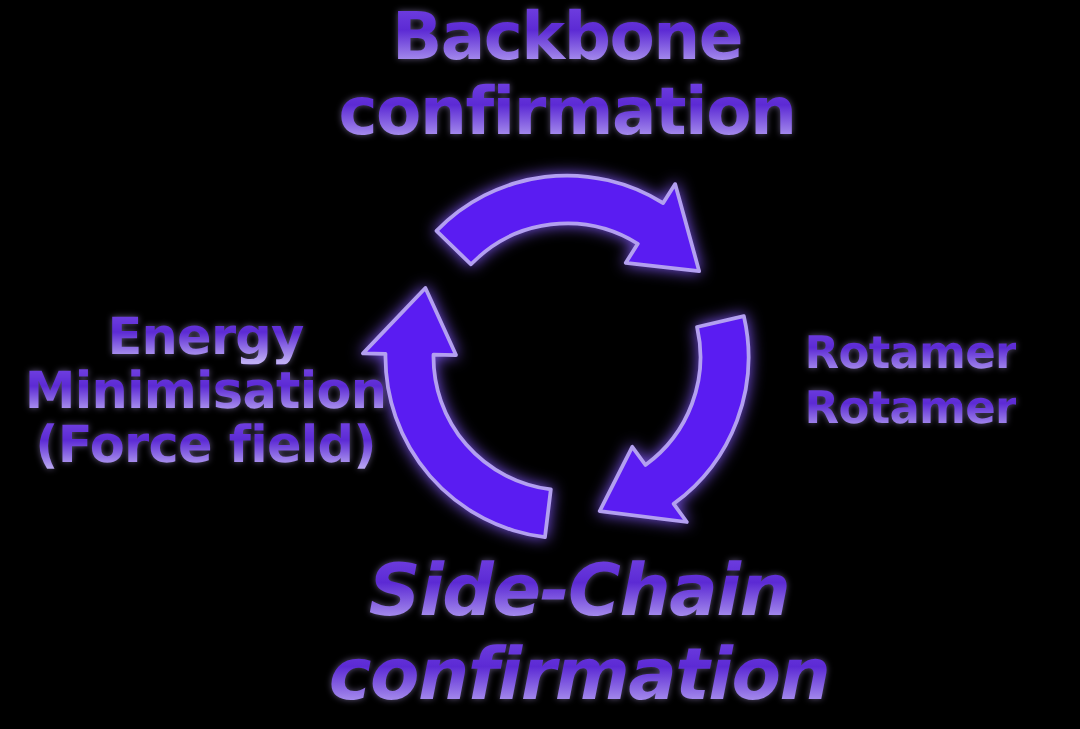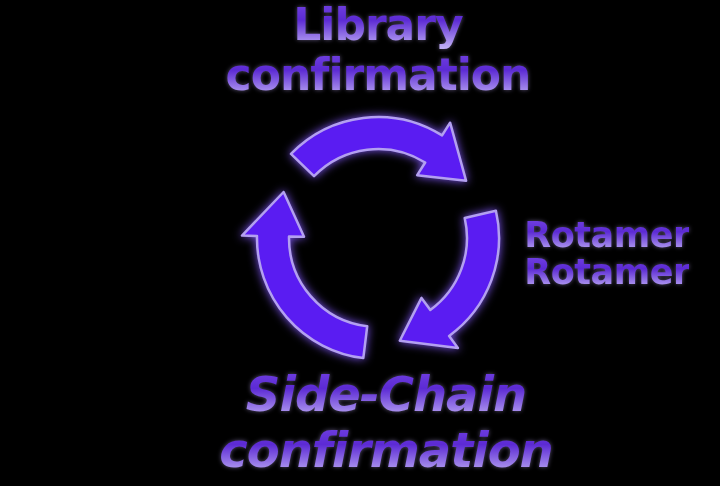--- a/index.html
+++ b/index.html
@@ -44,21 +44,21 @@
   .label-top {
     left: 378px;
     top: 0px;
     font-size: 44px;
     line-height: 50px;
     letter-spacing: -1px;
   }
   .label-right {
     left: 607px;
     top: 217px;
-    font-size: 35px;
+    font-size: 30px;
     line-height: 37px;
     letter-spacing: -0.5px;
   }
   .label-bottom {
     left: 386px;
     top: 366px;
     font-size: 48px;
     line-height: 56px;
     letter-spacing: -1px;
     font-style: italic;
@@ -76,28 +76,33 @@
 
 <div class="stage">
 
   <svg class="arrows-svg" id="arrows" viewBox="0 0 720 486" aria-hidden="true" style="filter: drop-shadow(rgb(124, 84, 240) 0px 0px 5px);">
     <path id="arrow-top" d="M 314.0 176.2 A 89 89 0 0 1 425.2 162.5 L 417.2 175.2 L 466.1 180.8 L 450.1 122.7 L 442.1 135.4 A 121 121 0 0 0 291.0 153.9 Z" fill="#5a1cf2" stroke="#b3a0f0" stroke-width="2.5" stroke-linejoin="round"></path>
     <path id="arrow-right" d="M 464.7 218.0 A 89 89 0 0 1 430.3 310.0 L 421.5 297.9 L 399.8 340.7 L 457.9 348.0 L 449.1 335.9 A 121 121 0 0 0 495.9 210.8 Z" fill="#5a1cf2" stroke="#b3a0f0" stroke-width="2.5" stroke-linejoin="round"></path>
     <path id="arrow-left" d="M 367.2 326.3 A 89 89 0 0 1 289.0 236.4 L 304.0 236.7 L 283.6 192.0 L 242.0 235.6 L 257.0 235.9 A 121 121 0 0 0 363.3 358.1 Z" fill="#5a1cf2" stroke="#b3a0f0" stroke-width="2.5" stroke-linejoin="round"></path>
   </svg>
 
   <div class="label label-top">
-    <span class="line">Library</span>
+    <span class="line">Backbone</span>
     <span class="line">confirmation</span>
   </div>
 
   <div class="label label-right">
     <span class="line">Rotamer</span>
     <span class="line">Rotamer</span>
   </div>
 
   <div class="label label-bottom">
     <span class="line">Side-Chain</span>
     <span class="line">confirmation</span>
   </div>
 
+  <div class="label label-left">
+    <span class="line">Energy</span>
+    <span class="line">Minimisation</span>
+    <span class="line">(Force field)</span>
+  </div>
 
 </div>
 
 </body></html>

